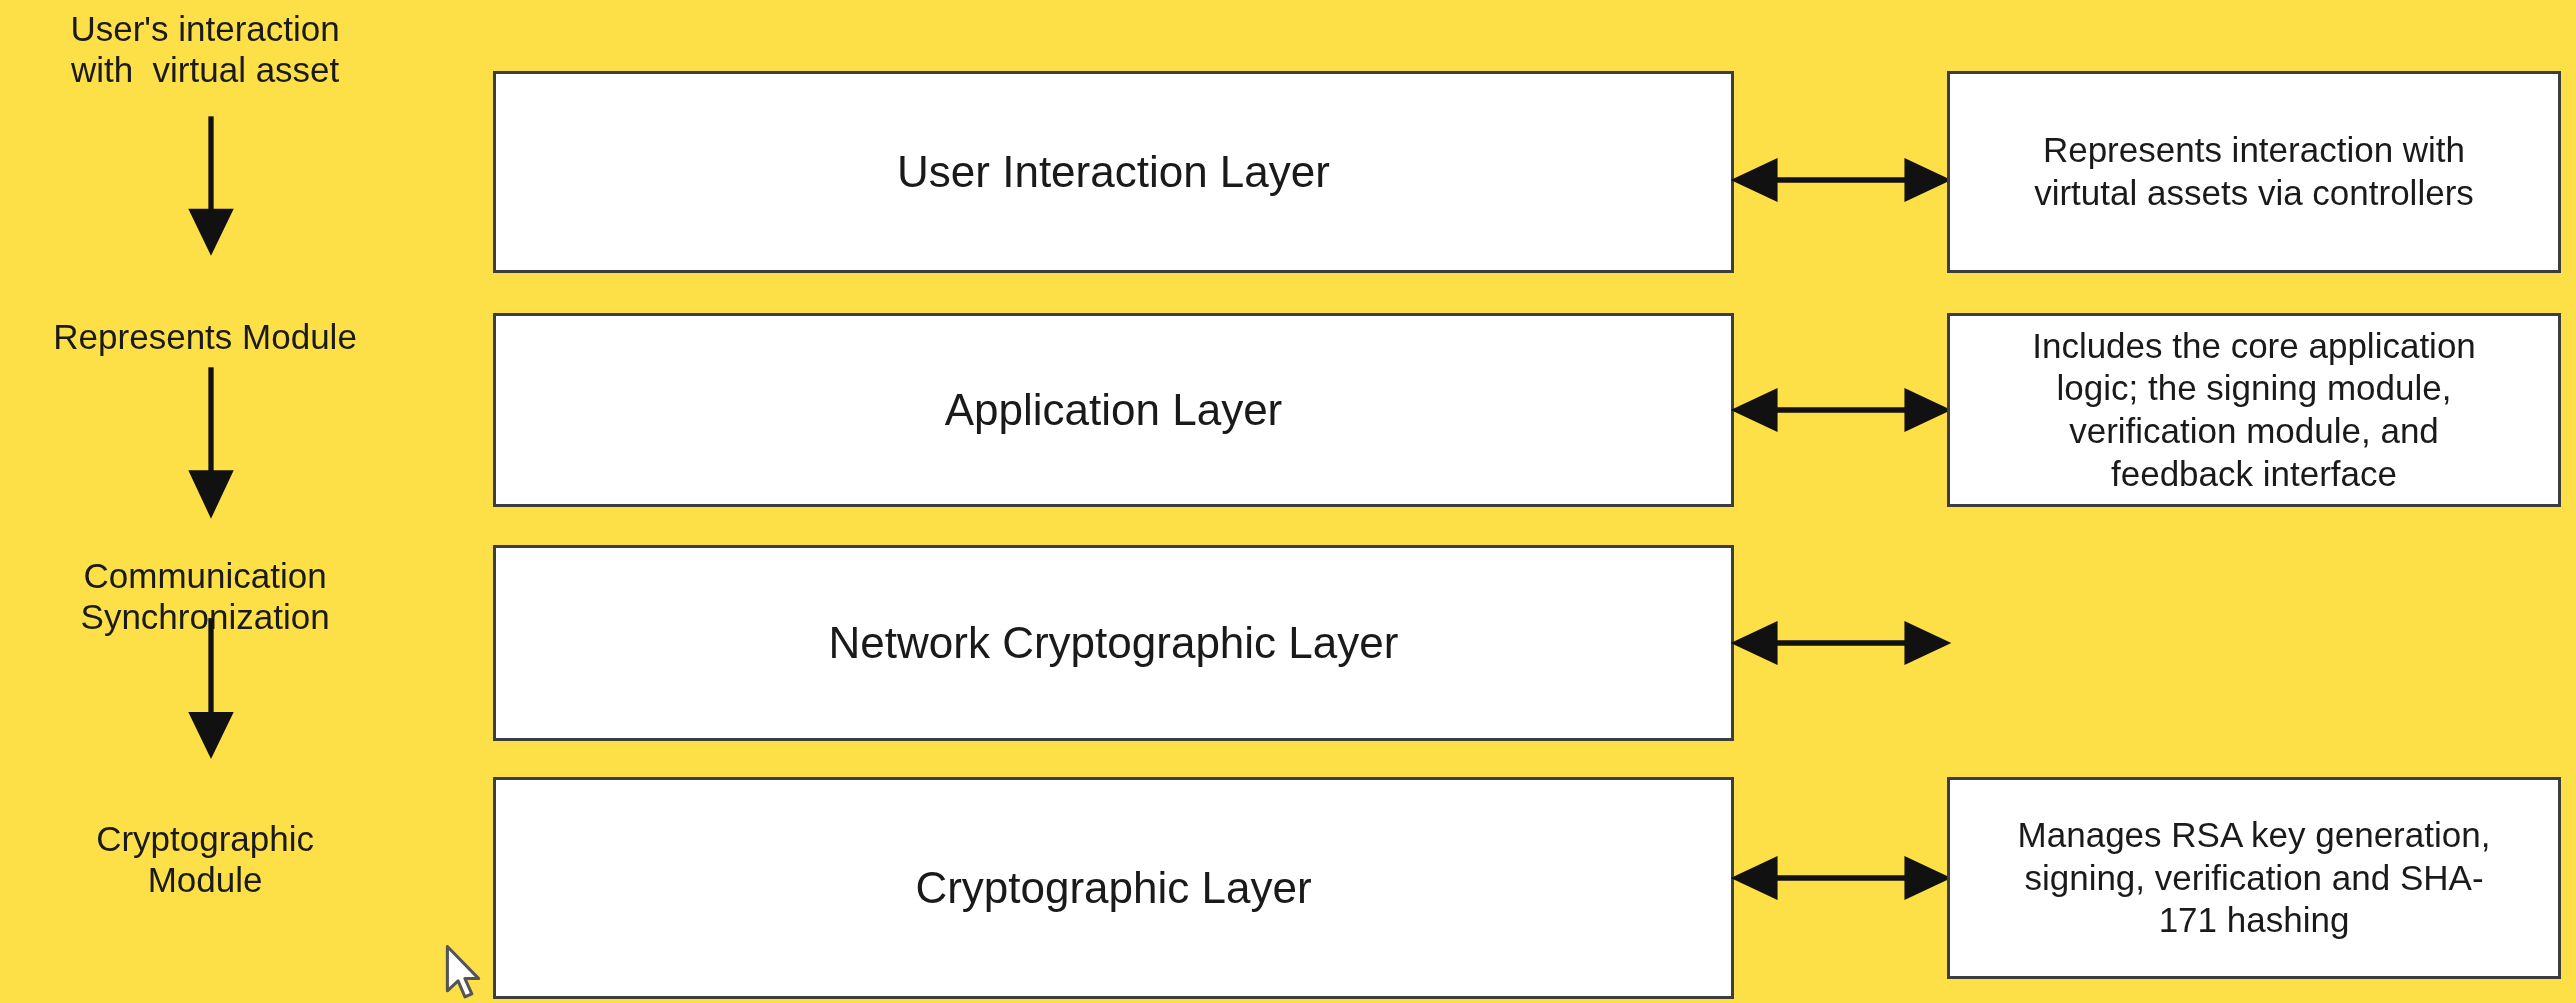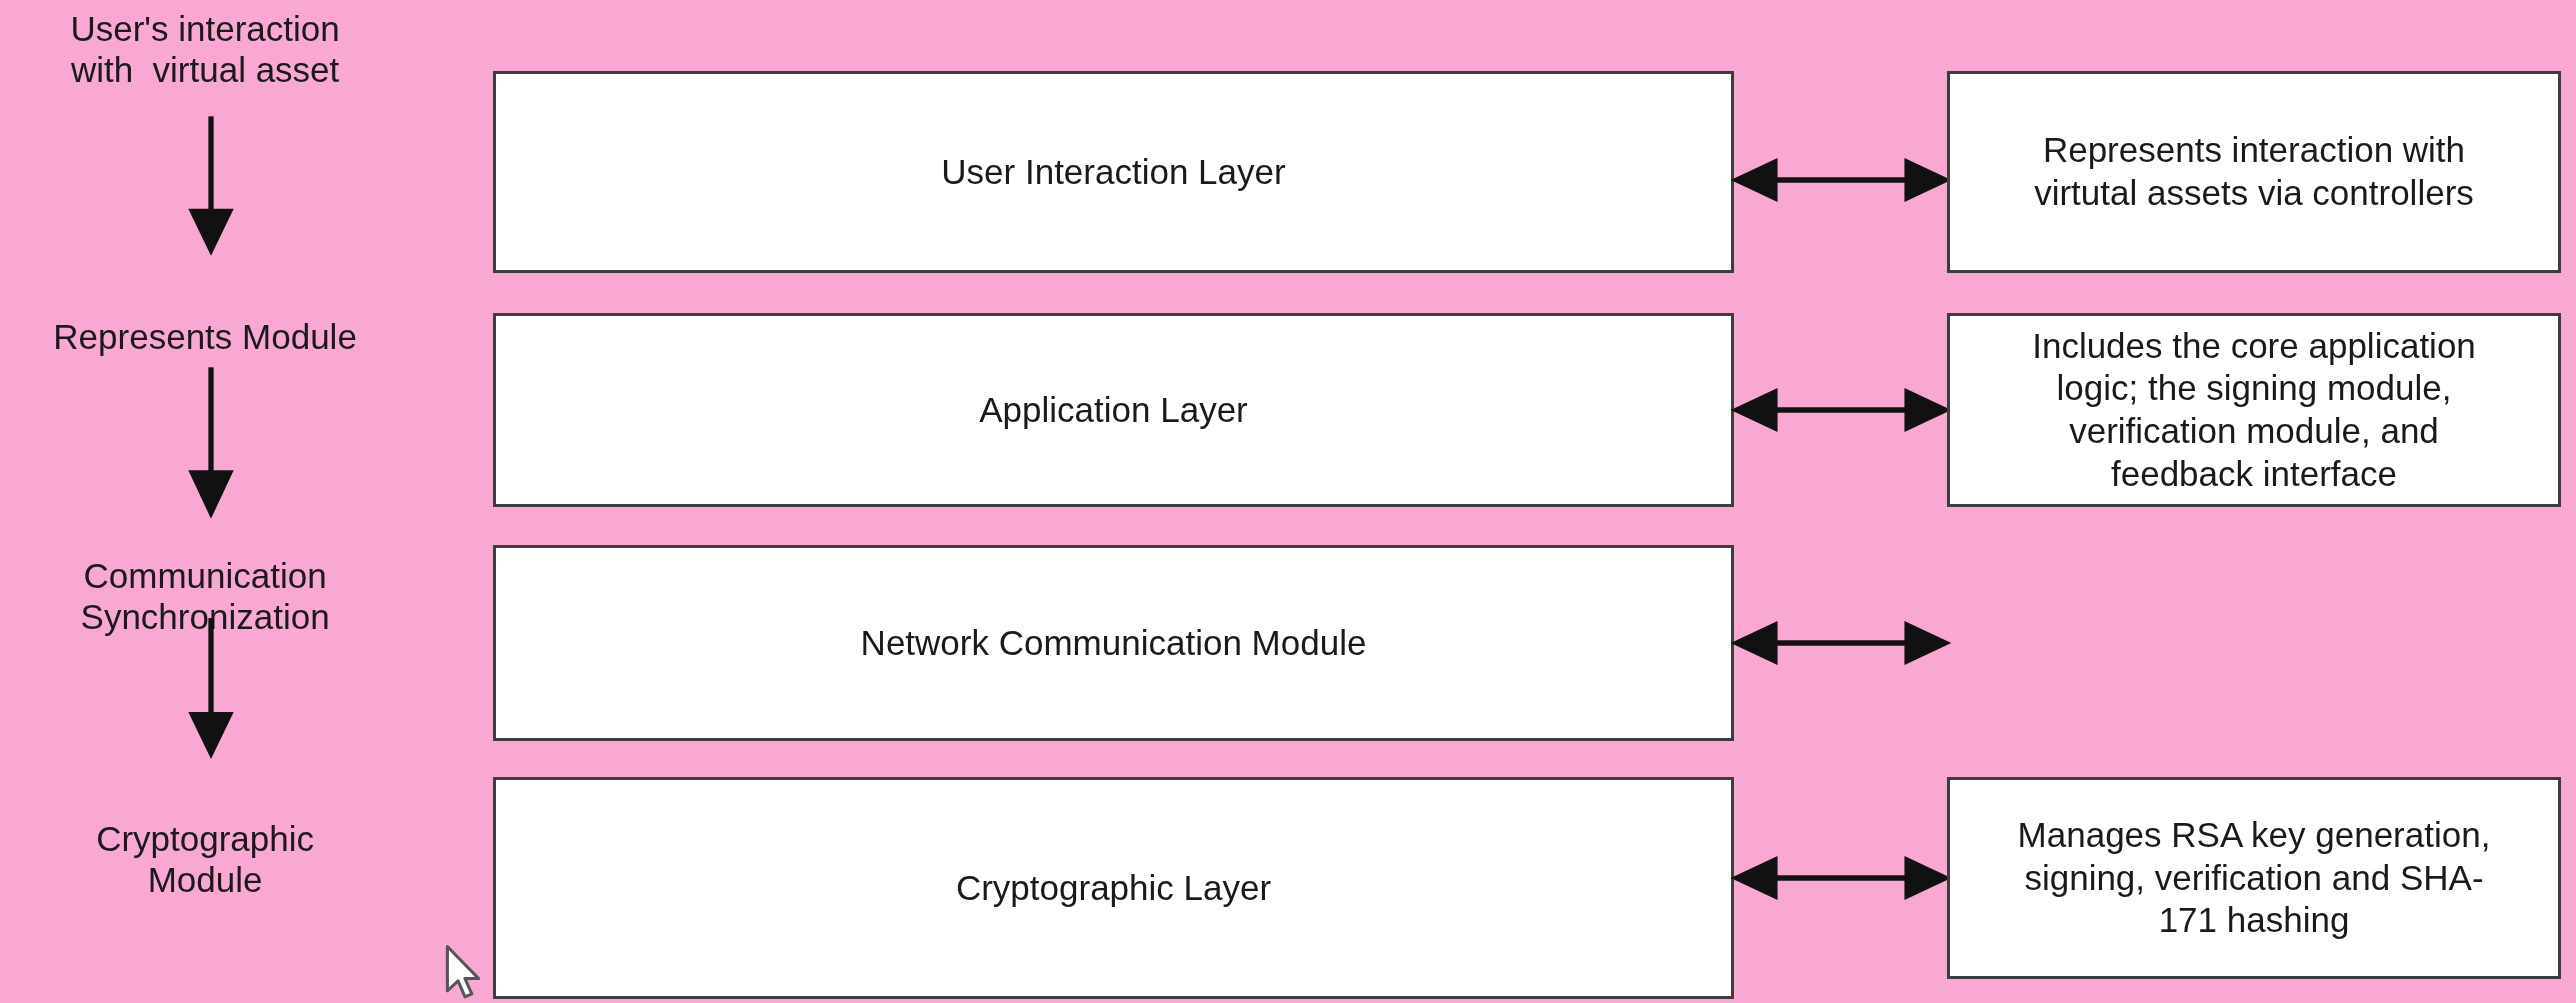--- a/index.html
+++ b/index.html
@@ -7,21 +7,21 @@
     padding: 0;
     background: #ffffff;
   }
   body {
     font-family: "Liberation Sans", sans-serif;
   }
   #canvas {
     position: relative;
     width: 2576px;
     height: 1003px;
-    background: #f9a8d4;
+    background: #fde047;
     overflow: hidden;
   }
 
   
   .left-label {
     position: absolute;
     width: 395px;
     left: 7.6px;
     text-align: center;
     font-size: 35px;
@@ -46,21 +46,21 @@
     background: #ffffff;
     display: flex;
     align-items: center;
     justify-content: center;
     text-align: center;
     color: #1a1a1a;
   }
   .center-box {
     left: 493px;
     width: 1241px;
-    font-size: 35px;
+    font-size: 44px;
   }
   .center-box .box-text {
     line-height: 1.2;
   }
   .right-box {
     left: 1947px;
     width: 614px;
     font-size: 35px;
     padding: 0 15px;
   }
@@ -153,21 +153,21 @@
   </div>
 
   <div class="box right-box" style="top:313px; height:194px;">
     <span class="box-text" style="white-space:pre-line;">Includes the core application
 logic; the signing module,
 verification module, and
 feedback interface</span>
   </div>
 
   <div class="box center-box" style="top:545px; height:196px;">
-    <span class="box-text">Network Communication Module</span>
+    <span class="box-text">Network Cryptographic Layer</span>
   </div>
 
   <div class="h-arrow" style="top:609px;">
     <svg width="222" height="68" viewBox="0 0 292 90">
       <line x1="26" y1="45" x2="266" y2="45" stroke="#111111" stroke-width="7"></line>
       <polygon points="0,45 62,16 62,74" fill="#111111"></polygon>
       <polygon points="292,45 230,16 230,74" fill="#111111"></polygon>
     </svg>
   </div>
 

